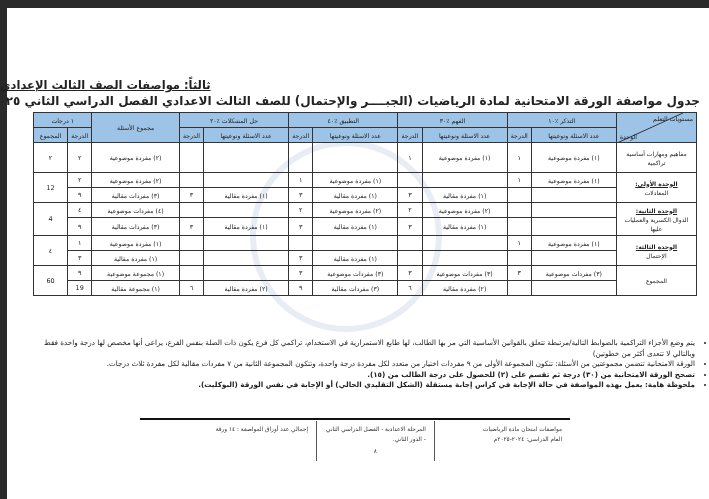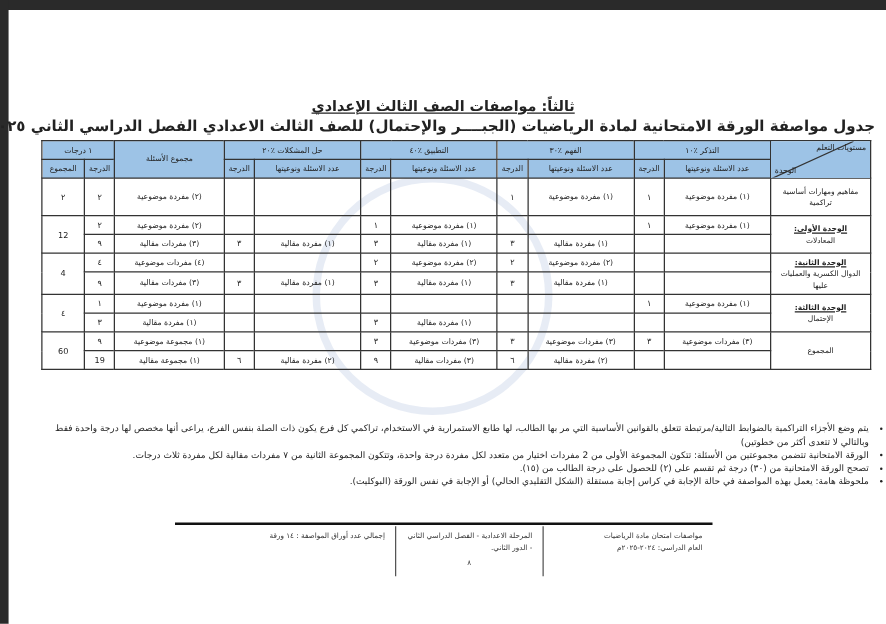--- a/index.html
+++ b/index.html
@@ -6,21 +6,21 @@
   body {
     width:709px; height:499px; overflow:hidden; background:#ffffff;
     font-family:"DejaVu Sans", sans-serif; color:#222;
     position:relative;
   }
   .frame-top { position:absolute; left:0; top:0; width:709px; height:8px; background:#2a2a2a; }
   .frame-left { position:absolute; left:0; top:0; width:7px; height:499px; background:#2a2a2a; }
   .page { position:absolute; left:7px; top:8px; width:702px; height:491px; background:#fff; }
 
   .title {
-    position:absolute; top:78px; left:0; width:709px; text-align:center;
+    position:absolute; top:78px; left:0; width:709px; text-align:left;
     font-size:11.5px; font-weight:bold; text-decoration:underline; direction:rtl;
   }
   .subtitle {
     position:absolute; top:94px; left:40px; width:660px; 
     font-size:12px; font-weight:bold; direction:rtl; white-space:nowrap;
   }
 
   table.spec {
     position:absolute; left:33px; top:112px; width:664px;
     border-collapse:collapse; direction:rtl; table-layout:fixed;
@@ -37,21 +37,21 @@
   .corner { position:relative; }
   .corner svg { position:absolute; left:0; top:0; }
   .corner .c-top { position:absolute; right:3px; top:2px; }
   .corner .c-bot { position:absolute; left:3px; bottom:2px; }
 
   .notes {
     position:absolute; top:338px; left:30px; width:665px; direction:rtl;
     font-size:7.2px; line-height:10.5px; margin:0; padding:0 14px 0 0;
   }
   .notes li { margin:0; }
-  .notes li.b { font-weight:normal; }
+  .notes li.b { font-weight:bold; }
 
   .footer-rule { position:absolute; left:140px; top:418px; width:430px; height:2px; background:#111; }
   .footer {
     position:absolute; left:190px; top:421px; width:380px; height:40px; direction:rtl;
     display:flex; font-size:5.8px; color:#333;
   }
   .footer .fc { padding:3px 8px; line-height:10px; }
   .footer .fc1 { width:130px; }
   .footer .fc2 { width:110px; border-left:1px solid #555; border-right:1px solid #555; }
   .footer .fc3 { width:120px; }
@@ -247,21 +247,21 @@
     <td>(٢) مفردة مقالية</td>
     <td class="num">٦</td>
     <td>(١) مجموعة مقالية</td>
     <td class="num">19</td>
   </tr>
 </tbody>
   </table>
 
 <ul class="notes">
   <li>يتم وضع الأجزاء التراكمية بالضوابط التالية/مرتبطة تتعلق بالقوانين الأساسية التي مر بها الطالب، لها طابع الاستمرارية في الاستخدام، تراكمي كل فرع يكون ذات الصلة بنفس الفرع، يراعى أنها مخصص لها درجة واحدة فقط وبالتالي لا تتعدى أكثر من خطوتين)</li>
-  <li>الورقة الامتحانية تتضمن مجموعتين من الأسئلة: تتكون المجموعة الأولى من 2 مفردات اختيار من متعدد لكل مفردة درجة واحدة، وتتكون المجموعة الثانية من ٧ مفردات مقالية لكل مفردة ثلاث درجات.</li>
+  <li>الورقة الامتحانية تتضمن مجموعتين من الأسئلة: تتكون المجموعة الأولى من ٩ مفردات اختيار من متعدد لكل مفردة درجة واحدة، وتتكون المجموعة الثانية من ٧ مفردات مقالية لكل مفردة ثلاث درجات.</li>
   <li class="b">تصحح الورقة الامتحانية من (٣٠) درجة ثم تقسم على (٢) للحصول على درجة الطالب من (١٥).</li>
   <li class="b">ملحوظة هامة: يعمل بهذه المواصفة في حالة الإجابة في كراس إجابة مستقلة (الشكل التقليدي الحالي) أو الإجابة في نفس الورقة (البوكليت).</li>
 </ul>
 
 <div class="footer-rule"></div>
 <div class="footer">
   <div class="fc fc1">
     <div>مواصفات امتحان مادة الرياضيات</div>
     <div>العام الدراسي: ٢٠٢٤-٢٠٢٥م</div>
   </div>

